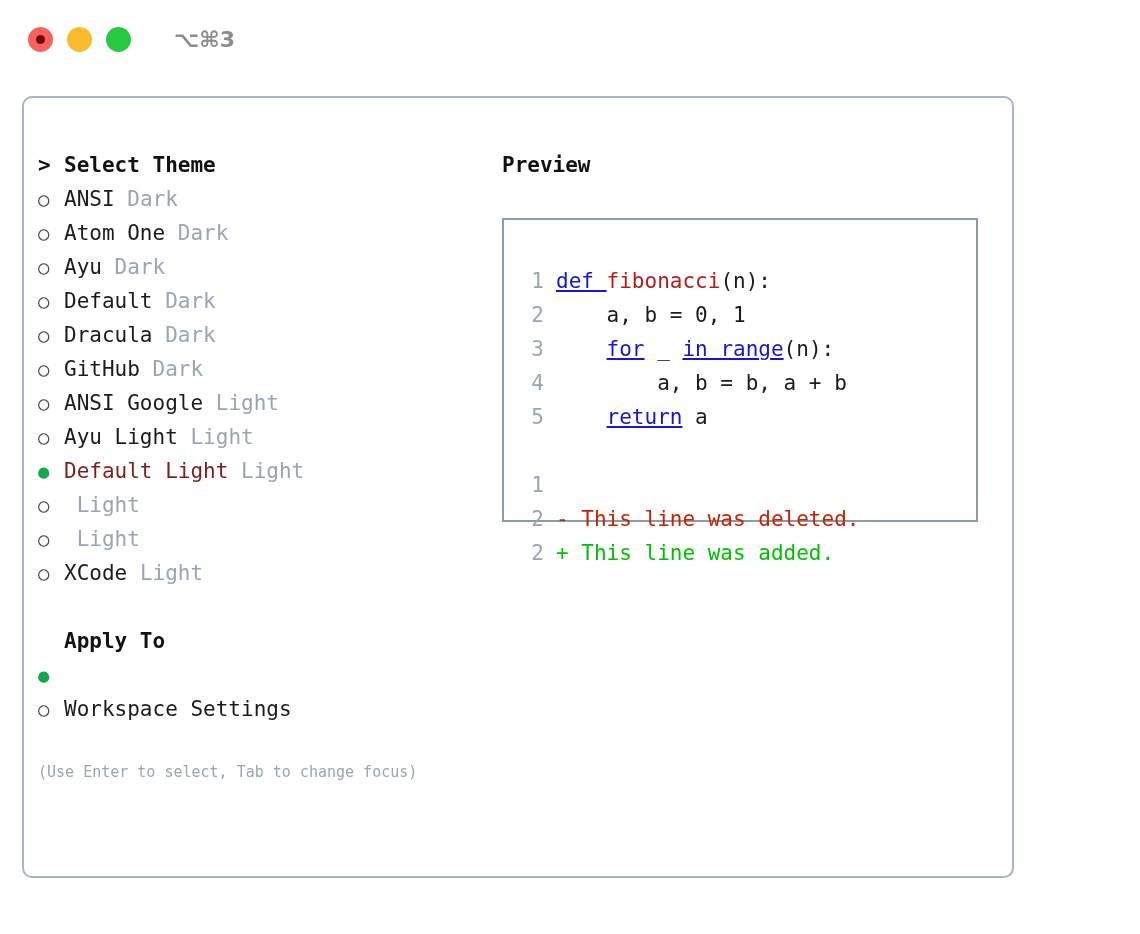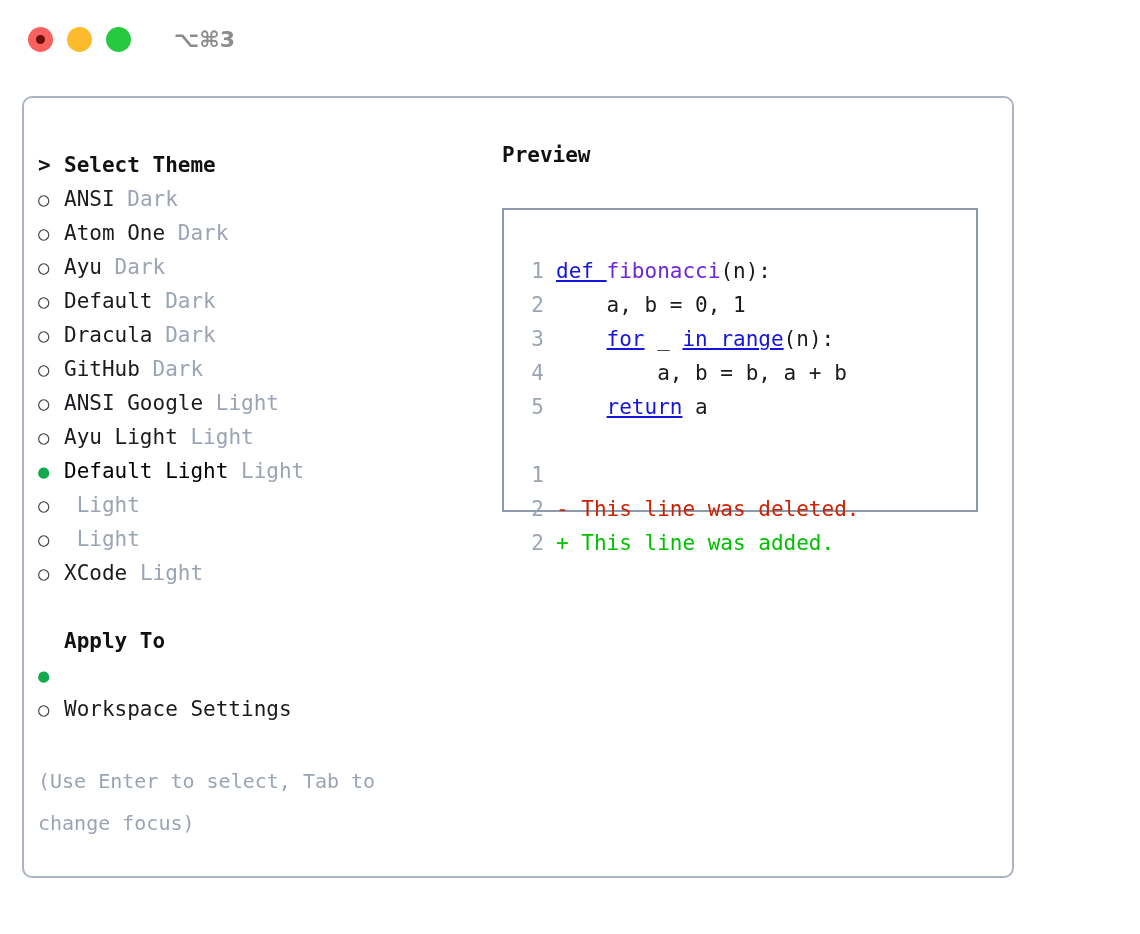--- a/index.html
+++ b/index.html
@@ -103,39 +103,39 @@
   .marker {
     width: 26px;
     display: inline-block;
     flex: 0 0 26px;
     font-size: 19px;
     color: #3f3f46;
   }
   .opt-label { color: #1b1b1f; }
   .opt-mode  { color: #9aa4b4; }
   .row.selected .marker   { color: #12a84b; }
-  .row.selected .opt-label{ color: #000000; }
+  .row.selected .opt-label{ color: #7f1d1d; }
 
   .spacer-row { height: 34px; }
 
   .hint {
     position: absolute;
     left: 14px;
     top: 662px;
     width: 410px;
-    font-size: 20px;
-    line-height: 42px;
+    font-size: 15px;
+    line-height: 25px;
     color: #9aa4b4;
   }
 
   
   .right-col {
     position: absolute;
     left: 478px;
-    top: 40px;
+    top: 50px;
     width: 490px;
   }
   .preview-title {
     font-size: 21px;
     font-weight: bold;
     color: #111111;
     line-height: 34px;
   }
   .preview-box {
     margin-top: 36px;
@@ -155,21 +155,21 @@
   }
   .ln {
     width: 30px;
     flex: 0 0 30px;
     text-align: right;
     color: #9aa4b4;
     margin-right: 12px;
   }
   .blank-line { height: 34px; }
   .kw   { color: #1414dd; text-decoration: underline; }
-  .fn   { color: #6d28d9; text-align: center; }
+  .fn   { color: #b91c1c; text-align: center; }
   .plain{ color: #1b1b1f; }
   .ctx  { color: #7b7b83; }
   .del  { color: #cc2200; }
   .add  { color: #00c000; }
 </style>
 </head>
 <body>
 
 <div class="screen">
 

